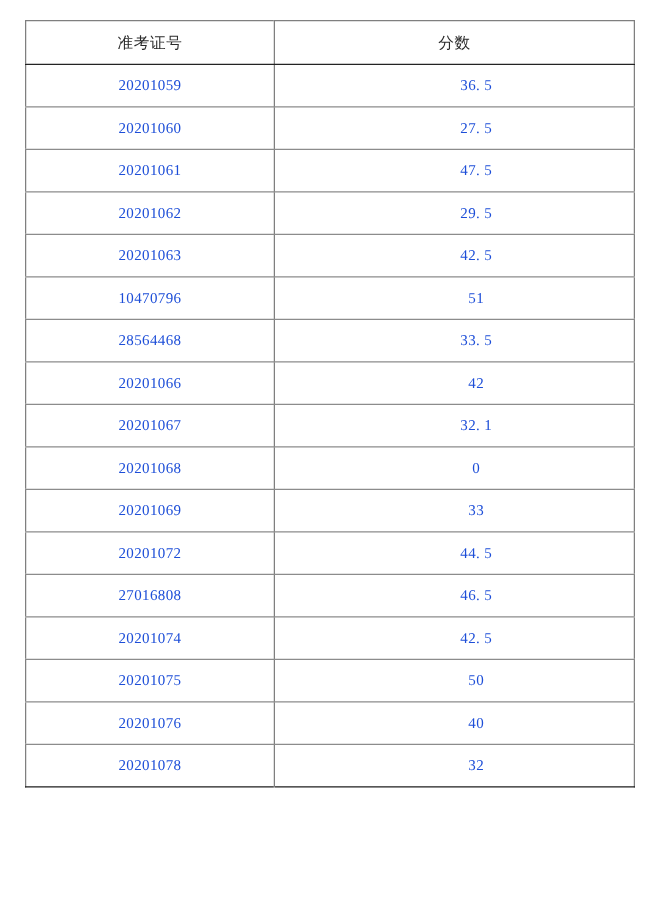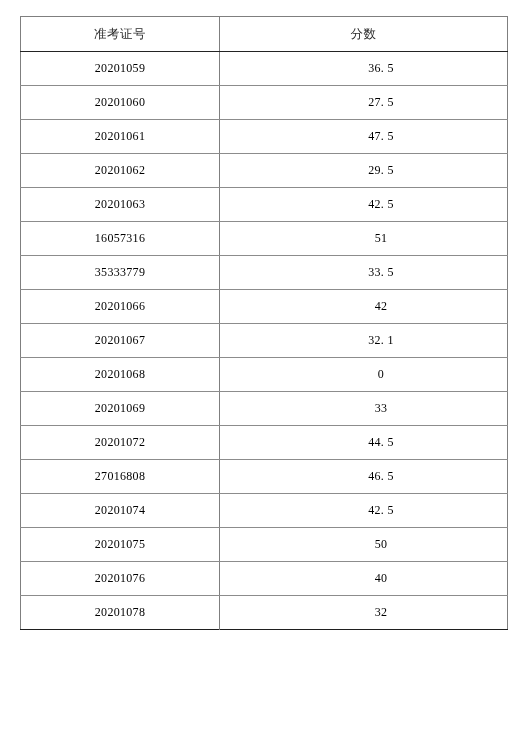--- a/index.html
+++ b/index.html
@@ -61,21 +61,21 @@
     color: #2b2b2b;
     border-bottom: 1.6px solid #232323;
     letter-spacing: 0.5px;
   }
 
   table.score-table tbody td {
     height: 33px;
     line-height: 33px;
     font-size: 12px;
     border-bottom: 1px solid #8c8c8c;
-    color: #000000;
+    color: #1d4ed8;
     letter-spacing: 0.3px;
   }
   table.score-table tbody tr:last-child td {
     border-bottom: none;
   }
   .score-val {
     display: inline-block;
     white-space: pre;
     margin-left: 35px;
   }
@@ -111,25 +111,25 @@
           </tr>
           <tr>
             <td>20201062</td>
             <td><span class="score-val">29. 5</span></td>
           </tr>
           <tr>
             <td>20201063</td>
             <td><span class="score-val">42. 5</span></td>
           </tr>
           <tr>
-            <td>16057316</td>
+            <td>10470796</td>
             <td><span class="score-val">51</span></td>
           </tr>
           <tr>
-            <td>35333779</td>
+            <td>28564468</td>
             <td><span class="score-val">33. 5</span></td>
           </tr>
           <tr>
             <td>20201066</td>
             <td><span class="score-val">42</span></td>
           </tr>
           <tr>
             <td>20201067</td>
             <td><span class="score-val">32. 1</span></td>
           </tr>

